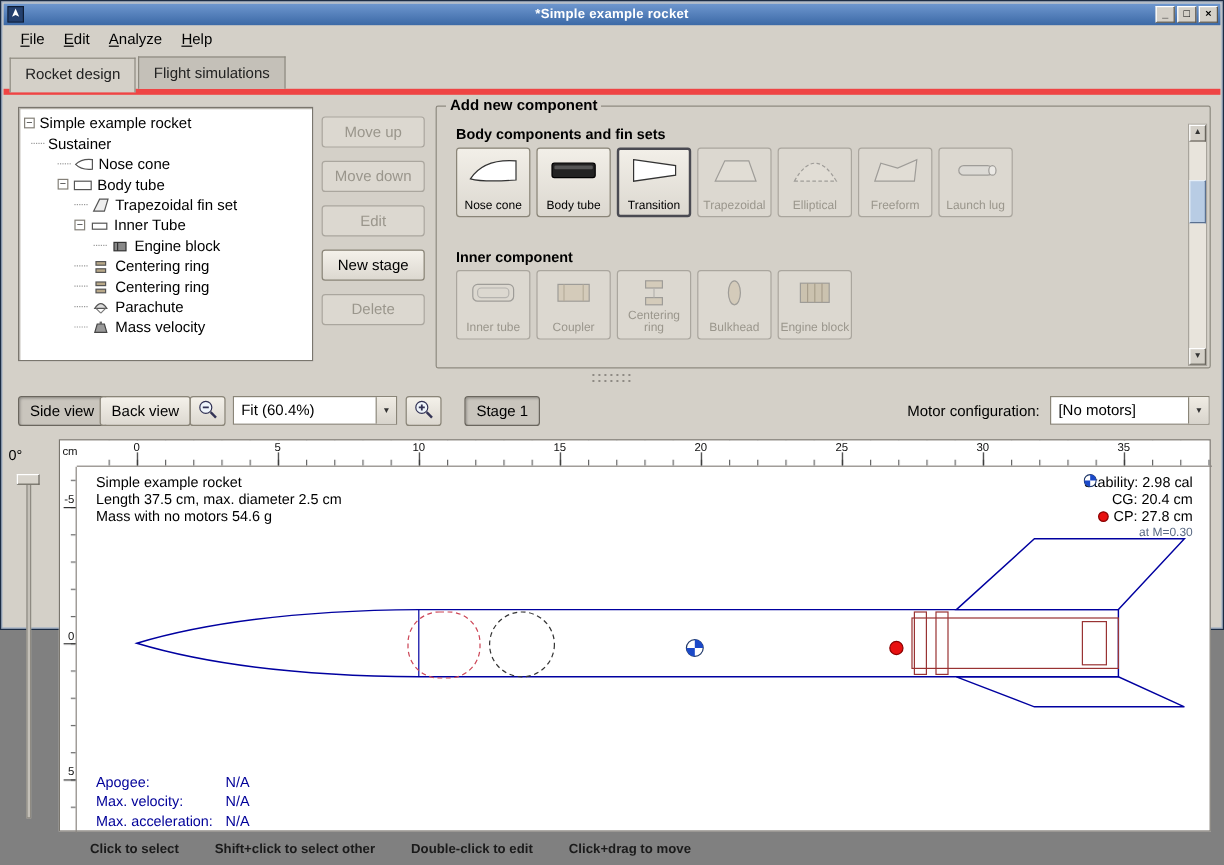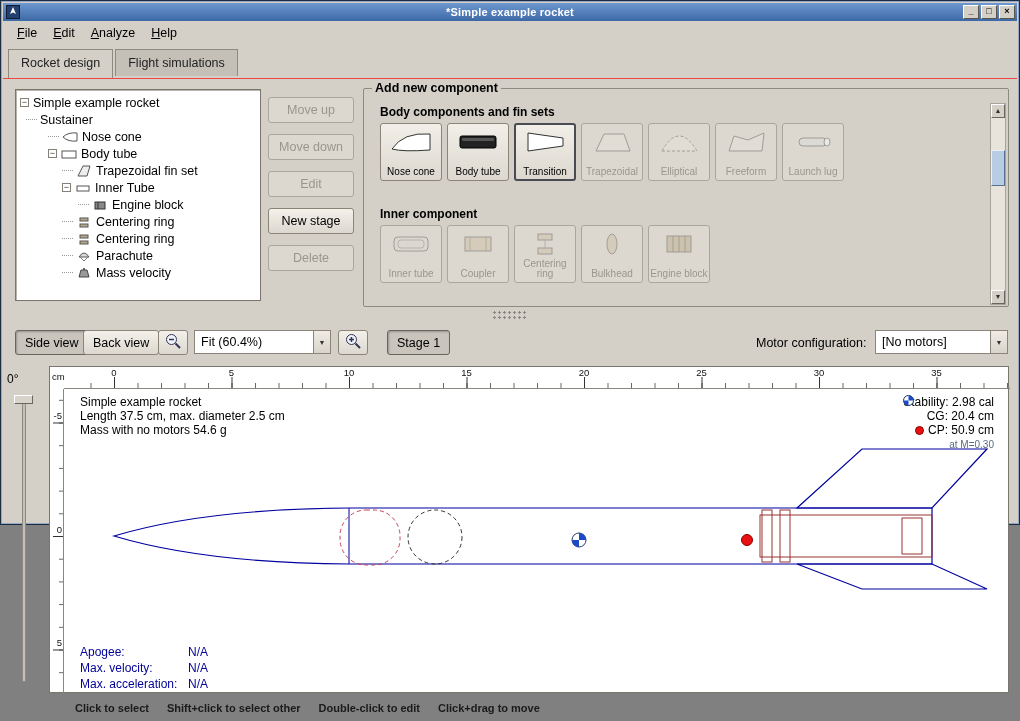--- a/index.html
+++ b/index.html
@@ -22,22 +22,22 @@
              text-align:center; color:#000; font-weight:bold; }
 
   
   .menubar { position:absolute; left:2px; top:20px; right:2px; height:24px;
              display:flex; align-items:center; padding-left:6px; }
   .menu-item { display:inline-block; padding:3px 8px; font-size:12.5px; color:#000; }
   .menu-item::first-letter { text-decoration:underline; }
 
   
   .tabs { position:absolute; left:2px; top:46px; right:2px; height:32px;
-          display:flex; align-items:center; padding-left:5px;
-          border-bottom:1px solid #ef4444; }
+          display:flex; align-items:flex-start; padding-left:5px;
+          border-bottom:5px solid #ef4444; }
   .tab { font-size:12.5px; padding:6px 12px; border:1px solid #8e8a80; border-bottom:none;
          background:#c4c0b8; margin-right:2px; color:#222; }
   .tab.active { background:#d4d0c8; position:relative; top:1px; padding-bottom:8px; font-weight:normal; }
 
   
   .tree-panel { position:absolute; left:14px; top:88px; width:246px; height:212px;
                 background:#fff; border:1px solid #7a766e; box-shadow: inset 1px 1px 0 #b8b4ac;
                 padding:4px 2px; overflow:hidden; }
   .tree-item { display:flex; align-items:center; height:17px; font-size:12.5px; color:#000; white-space:nowrap; }
   .expander { width:9px; height:9px; border:1px solid #848078; background:#fff; font-size:9px;
@@ -126,21 +126,21 @@
   .stab { position:absolute; right:16px; top:6px; text-align:right; font-size:12px; line-height:14px; color:#000; }
   .stab-line { display:flex; justify-content:flex-end; align-items:center; gap:4px; }
   .cp-glyph { width:9px; height:9px; border-radius:50%; background:#e81010; border:1px solid #8a0000; display:inline-block; }
   .stab-mach { font-size:10px; color:#5a6a84; margin-top:1px; }
   .flight { position:absolute; left:16px; top:255px; font-size:12px; line-height:16px; color:#000099; }
   .f-label { display:inline-block; width:108px; }
   .f-value { display:inline-block; }
 
   
   .statusbar { position:absolute; left:0; top:697px; width:100%; height:20px;
-               padding-left:74px; display:flex; align-items:center; }
+               padding-left:74px; display:flex; align-items:center;gap:12px; }
   .statusbar span { font-size:11px; font-weight:bold; color:#1a1a1a; margin-right:18px; }
 </style>
 </head>
 <body>
 
 <div class="window">
 
   <div class="titlebar">
     <svg class="app-icon" viewBox="0 0 14 14">
       <rect x="0.5" y="0.5" width="13" height="13" fill="#24406e" stroke="#0e1c34"></rect>
@@ -482,21 +482,21 @@
           <div class="stab-line">
             <svg width="11" height="11" viewBox="0 0 11 11">
                 <circle cx="5.5" cy="5.5" r="5" fill="#fff" stroke="#223a6a"></circle>
                 <path d="M5.5,5.5 L5.5,0.5 A5,5 0 0 1 10.5,5.5 Z" fill="#1b49c8"></path>
                 <path d="M5.5,5.5 L5.5,10.5 A5,5 0 0 1 0.5,5.5 Z" fill="#1b49c8"></path>
               </svg>
             <span>CG: 20.4 cm</span>
           </div>
           <div class="stab-line">
             <span class="cp-glyph"></span>
-            <span>CP: 50.9 cm</span>
+            <span>CP: 27.8 cm</span>
           </div>
           <div class="stab-mach">at M=0.30</div>
         </div>
 
         <div class="flight">
           <div><span class="f-label">Apogee:</span><span class="f-value">N/A</span></div>
           <div><span class="f-label">Max. velocity:</span><span class="f-value">N/A</span></div>
           <div><span class="f-label">Max. acceleration:</span><span class="f-value">N/A</span></div>
         </div>
       </div>

